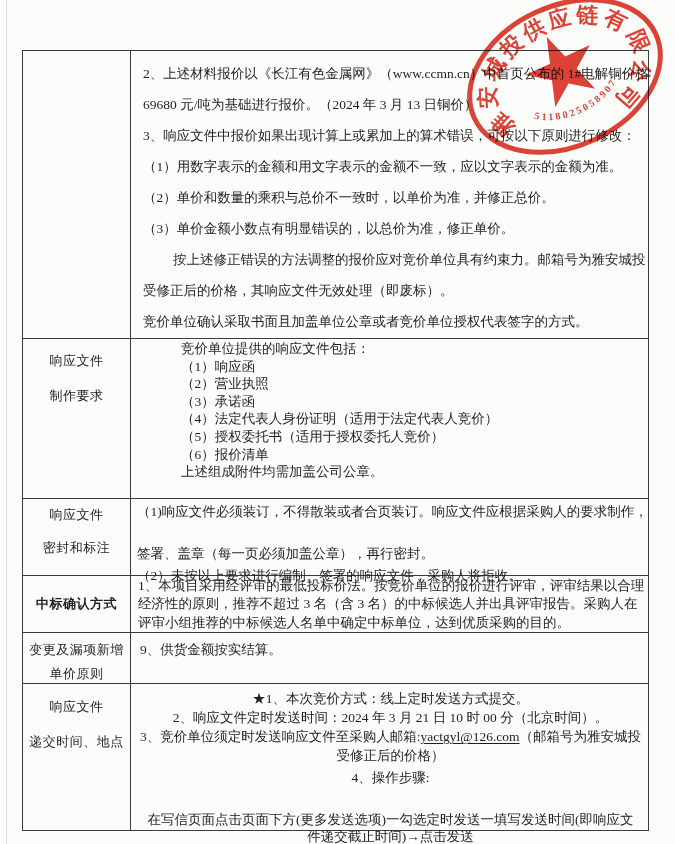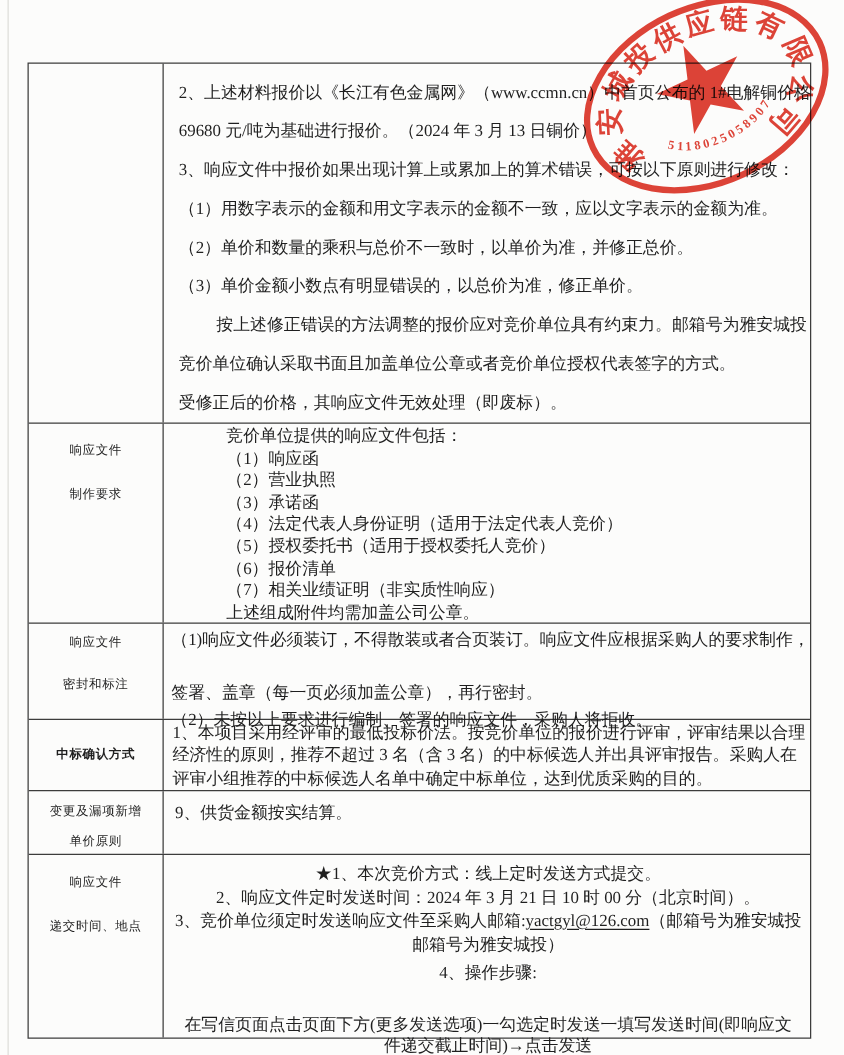--- a/index.html
+++ b/index.html
@@ -12,21 +12,21 @@
   .doc-table{
     position:absolute; left:22px; top:50px; width:627px;
     border:1px solid #3c3c3c; box-sizing:border-box; background:transparent;
   }
   .trow{display:flex; box-sizing:border-box; border-top:1px solid #3c3c3c;}
   .trow:first-child{border-top:none;}
   .hcell{
     width:108px; flex:0 0 108px; box-sizing:border-box;
     border-right:1px solid #3c3c3c;
     display:flex; flex-direction:column; align-items:center;
-    font-size:10px; letter-spacing:.5px;
+    font-size:13px; letter-spacing:.5px;
   }
   .hl{line-height:20px; white-space:nowrap;}
   .hcell .hl + .hl{margin-top:var(--hgap,14px);}
   .ccell{flex:1; box-sizing:border-box; padding-left:9px; padding-right:6px; font-size:13.5px;}
   .ln{white-space:nowrap;}
   
   .r1{height:287px;}
   .r1 .ccell{padding-top:7px; padding-left:12px;}
   .r1 .ln{line-height:31px;}
   .r1 .indent{padding-left:30px;}
@@ -76,39 +76,38 @@
     <div class="trow r1">
       <div class="hcell"></div>
       <div class="ccell">
         <div class="ln">2、上述材料报价以《长江有色金属网》（www.ccmn.cn）中首页公布的 1#电解铜价格</div>
         <div class="ln">69680 元/吨为基础进行报价。（2024 年 3 月 13 日铜价）</div>
         <div class="ln">3、响应文件中报价如果出现计算上或累加上的算术错误，可按以下原则进行修改：</div>
         <div class="ln">（1）用数字表示的金额和用文字表示的金额不一致，应以文字表示的金额为准。</div>
         <div class="ln">（2）单价和数量的乘积与总价不一致时，以单价为准，并修正总价。</div>
         <div class="ln">（3）单价金额小数点有明显错误的，以总价为准，修正单价。</div>
         <div class="ln indent">按上述修正错误的方法调整的报价应对竞价单位具有约束力。邮箱号为雅安城投</div>
+        <div class="ln">受修正后的价格，其响应文件无效处理（即废标）。</div>
         <div class="ln">竞价单位确认采取书面且加盖单位公章或者竞价单位授权代表签字的方式。</div>
-        <div class="ln">受修正后的价格，其响应文件无效处理（即废标）。</div>
       </div>
     </div>
 
     <div class="trow r2">
       <div class="hcell">
         <div class="hl">响应文件</div>
         <div class="hl">制作要求</div>
       </div>
       <div class="ccell">
         <div class="ln">竞价单位提供的响应文件包括：</div>
         <div class="ln">（1）响应函</div>
         <div class="ln">（2）营业执照</div>
         <div class="ln">（3）承诺函</div>
         <div class="ln">（4）法定代表人身份证明（适用于法定代表人竞价）</div>
         <div class="ln">（5）授权委托书（适用于授权委托人竞价）</div>
         <div class="ln">（6）报价清单</div>
-        <div class="ln">（7）相关业绩证明（非实质性响应）</div>
         <div class="ln">上述组成附件均需加盖公司公章。</div>
       </div>
     </div>
 
     <div class="trow r3">
       <div class="hcell">
         <div class="hl">响应文件</div>
         <div class="hl">密封和标注</div>
       </div>
       <div class="ccell">
@@ -141,21 +140,21 @@
 
     <div class="trow r6">
       <div class="hcell">
         <div class="hl">响应文件</div>
         <div class="hl">递交时间、地点</div>
       </div>
       <div class="ccell">
         <div class="ln">★1、本次竞价方式：线上定时发送方式提交。</div>
         <div class="ln">2、响应文件定时发送时间：2024 年 3 月 21 日 10 时 00 分（北京时间）。</div>
         <div class="ln"><span>3、竞价单位须定时发送响应文件至采购人邮箱:</span><span class="email">yactgyl@126.com</span><span>（邮箱号为雅安城投</span></div>
-        <div class="ln">邮箱号为雅安城投）</div>
+        <div class="ln">受修正后的价格）</div>
         <div class="ln mt3">4、操作步骤:</div>
         <div class="ln mt9">在写信页面点击页面下方(更多发送选项)一勾选定时发送一填写发送时间(即响应文</div>
         <div class="ln last">件递交截止时间)→点击发送</div>
       </div>
     </div>
 
   </div>
 
   <svg class="stamp" viewBox="0 0 230 180" xmlns="http://www.w3.org/2000/svg">
     <defs>

